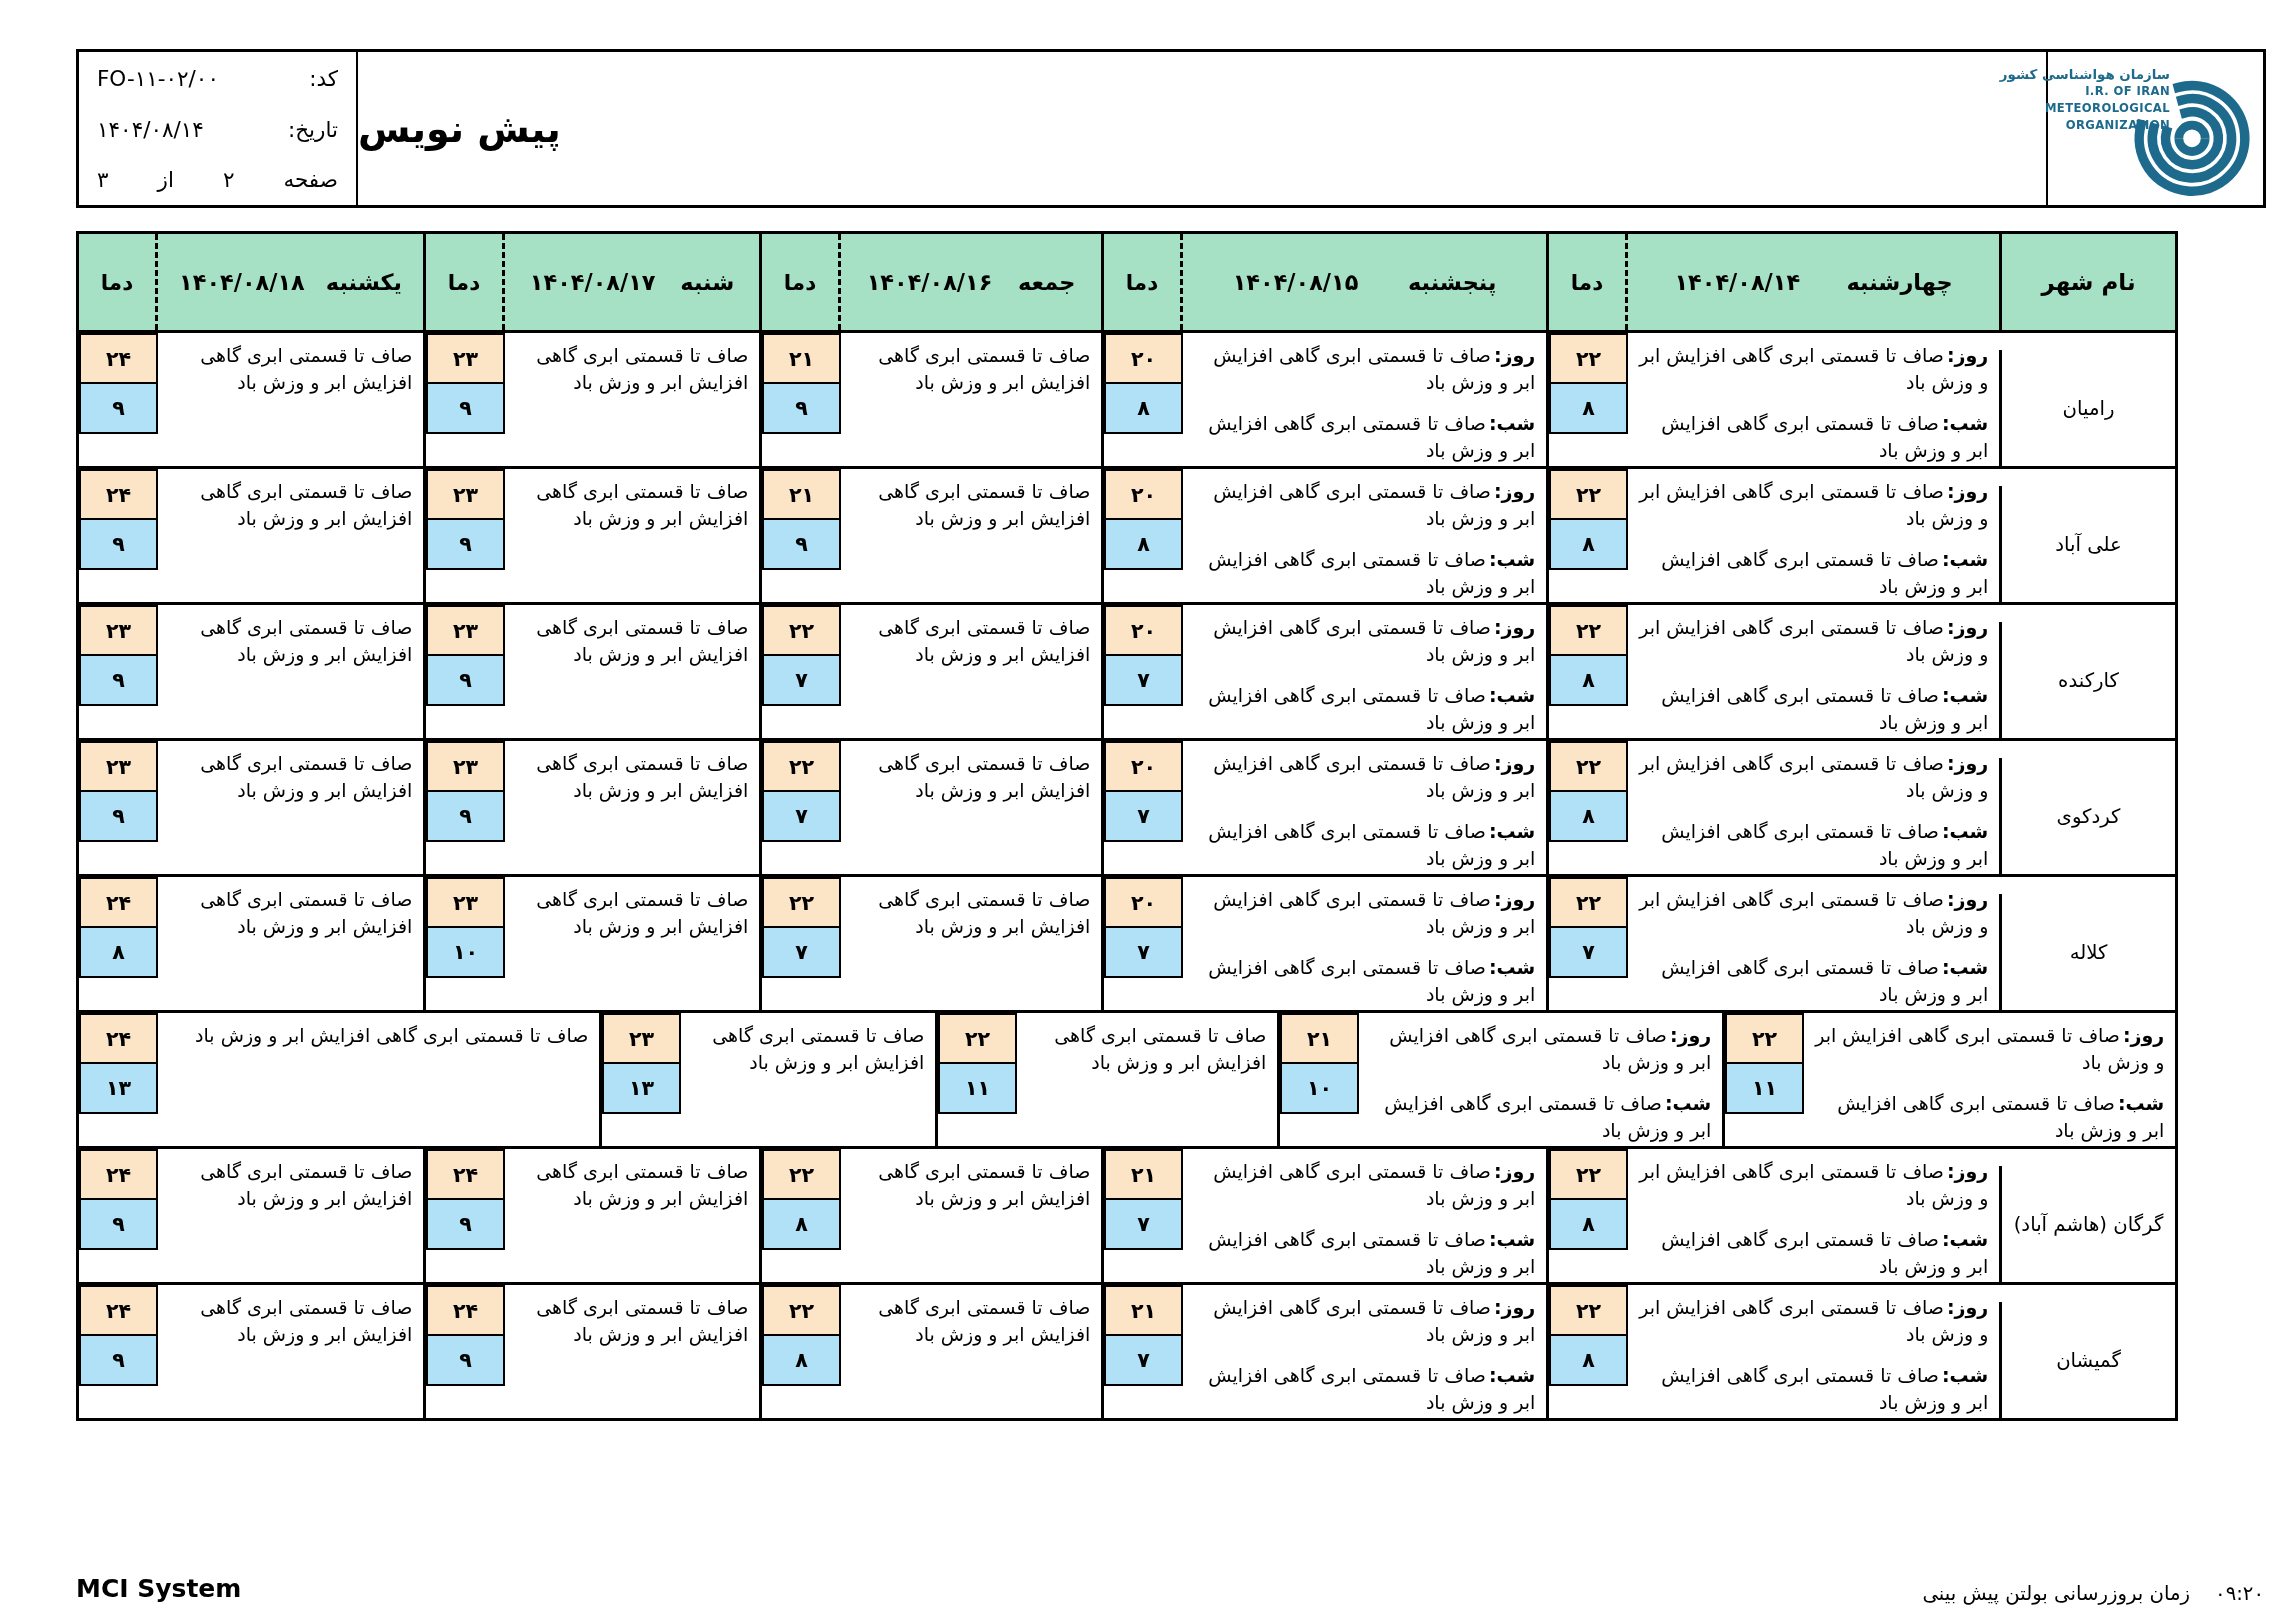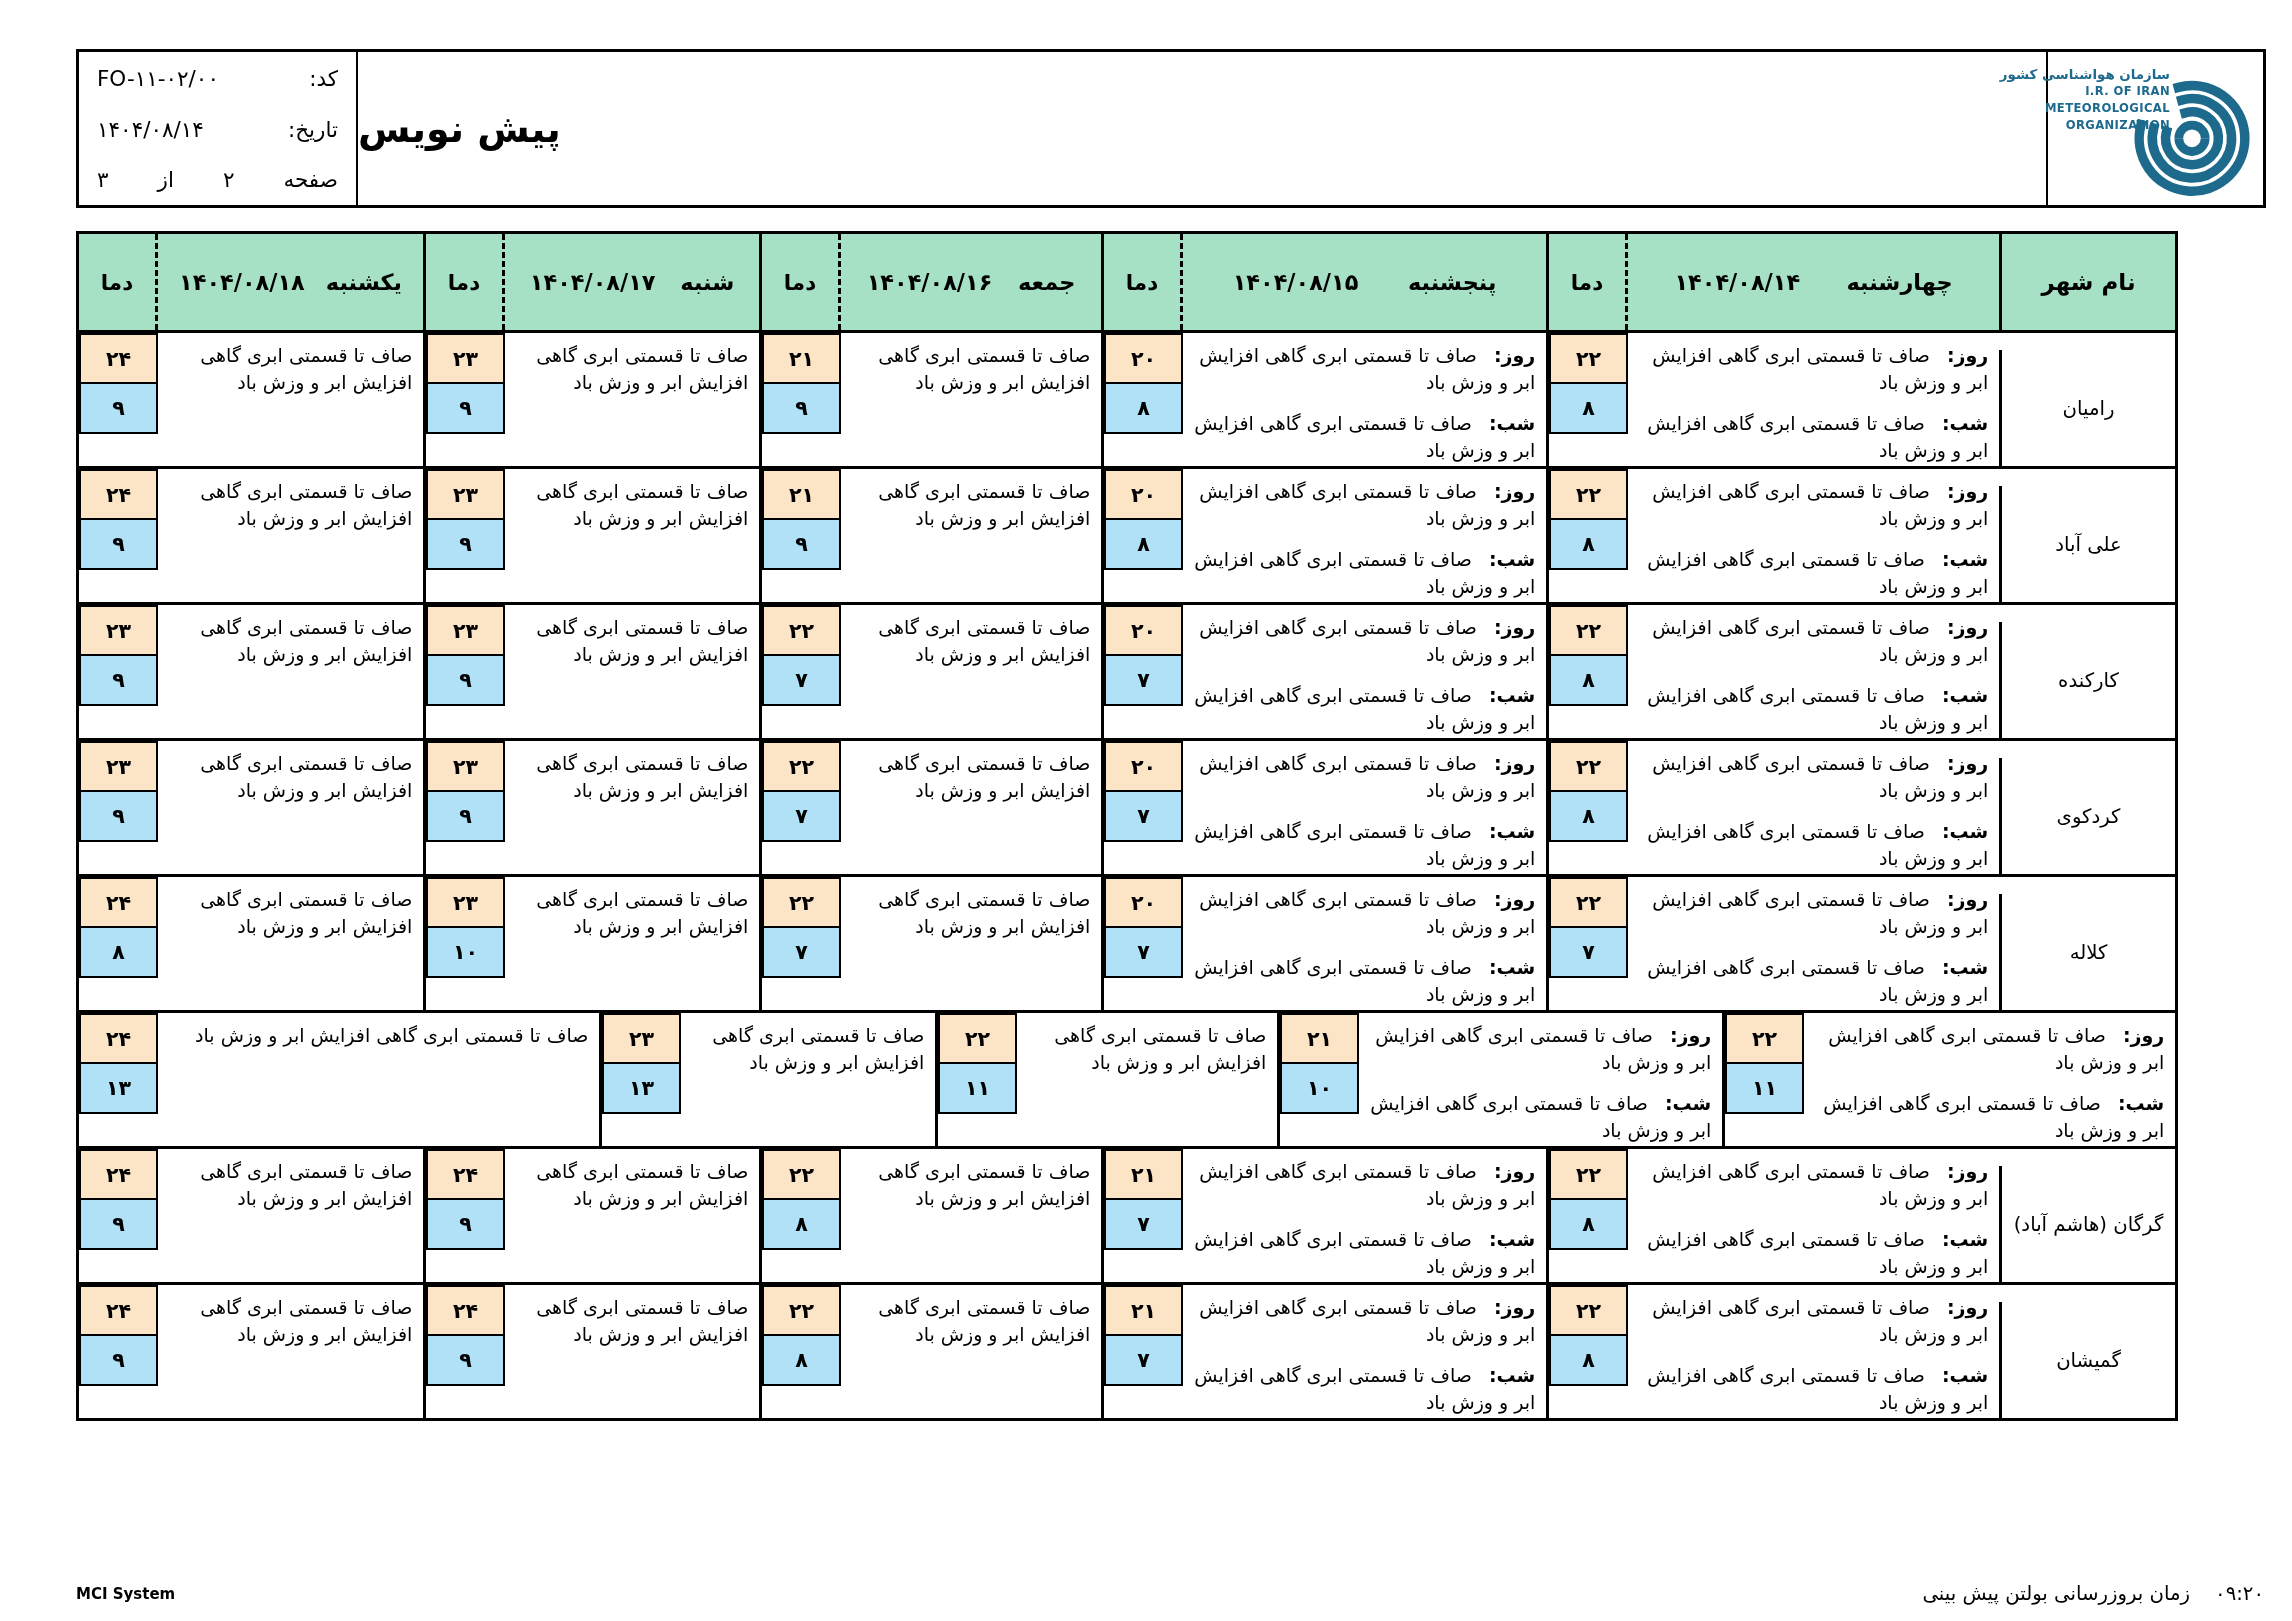--- a/index.html
+++ b/index.html
@@ -42,29 +42,29 @@
   .hname{flex:1; display:flex; align-items:center; justify-content:space-evenly;
     font-weight:bold; font-size:22.4px;}
   .htemp{width:79px; display:flex; align-items:center; justify-content:center;
     font-weight:bold; font-size:21.5px; border-right:3.6px dashed var(--line);}
   .bcell-city{display:flex; align-items:center; justify-content:center; font-size:19.7px;
     text-align:center; padding:0 3.6px;margin-top:17px;}
   .bcell-day{display:flex; direction:rtl; align-items:flex-start;}
   .wtext{flex:1; padding:9px 10.7px 5.4px 7.2px; font-size:19px; line-height:27px; text-align:right;}
   .seg{margin:0;}
   .seg + .seg{margin-top:14.3px;}
-  .seg b{margin-left:17px;}
+  .seg b{margin-left:3px;}
   .tstack{width:79px; display:flex; flex-direction:column;}
   .tbox{height:52px; border:2.7px solid var(--line); display:flex; align-items:center;
     justify-content:center; font-size:20.6px; font-weight:bold;}
   .tmax{background:var(--maxbg);}
   .tmin{background:var(--minbg); margin-top:-2.7px;}
 
   
-  .footer-left{position:absolute; left:76px; bottom:18px; font-size:15px; font-weight:bold;}
+  .footer-left{position:absolute; left:76px; bottom:18px; font-size:25px; font-weight:bold;}
   .footer-right{position:absolute; right:29px; bottom:16px; font-size:19.7px;
     display:flex; direction:ltr; gap:25px; align-items:baseline;}
 </style>
 </head>
 <body>
 
 <div class="page">
 
   <div class="header-box">
     <div class="meta-cell">

